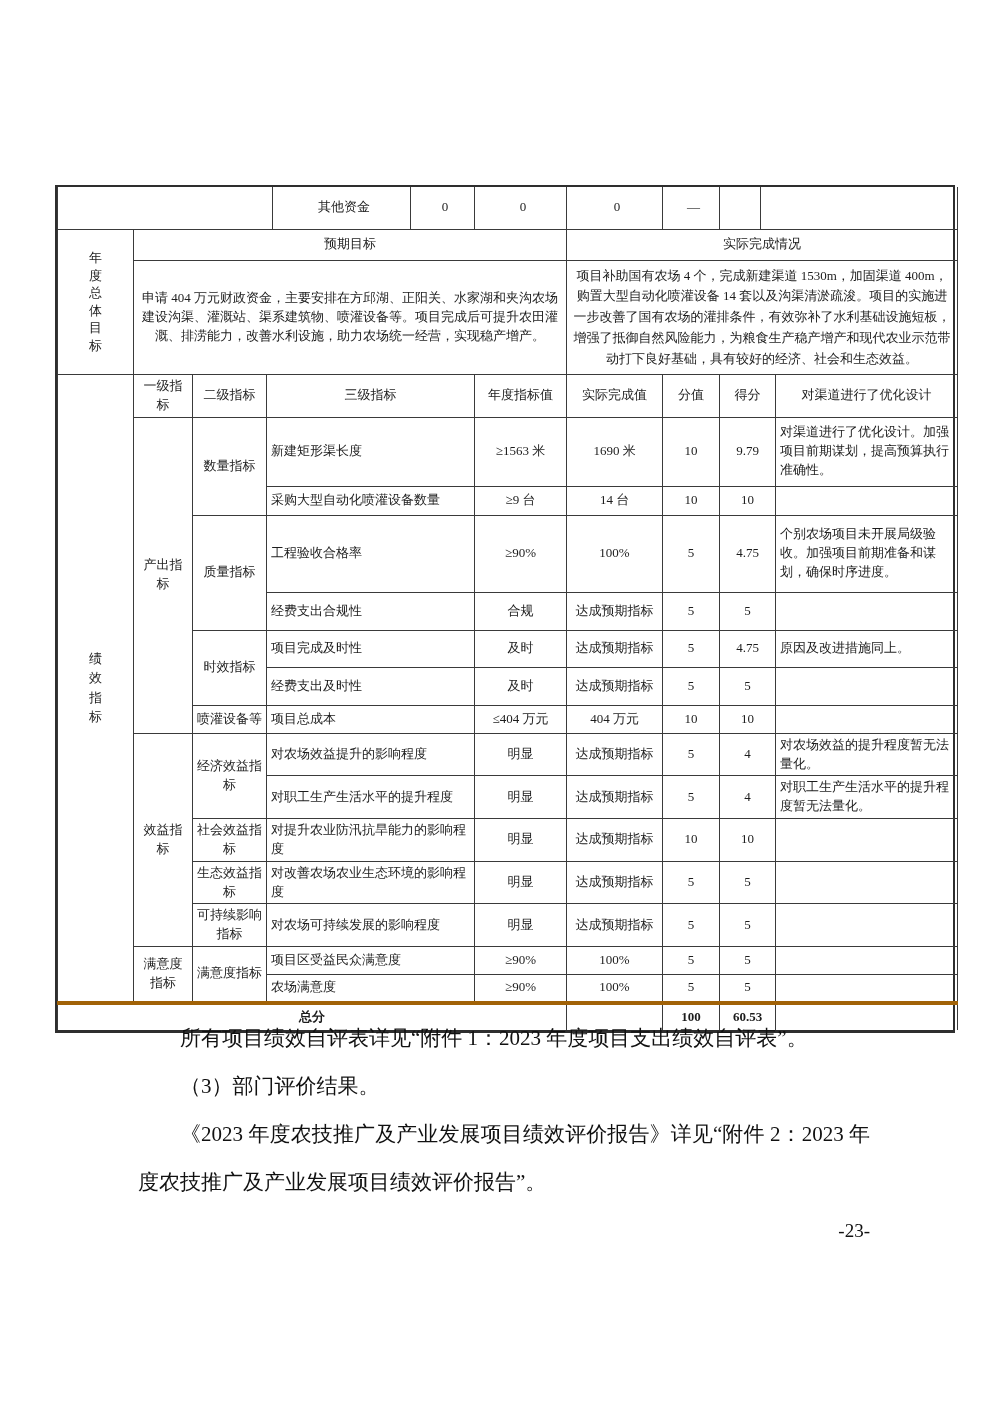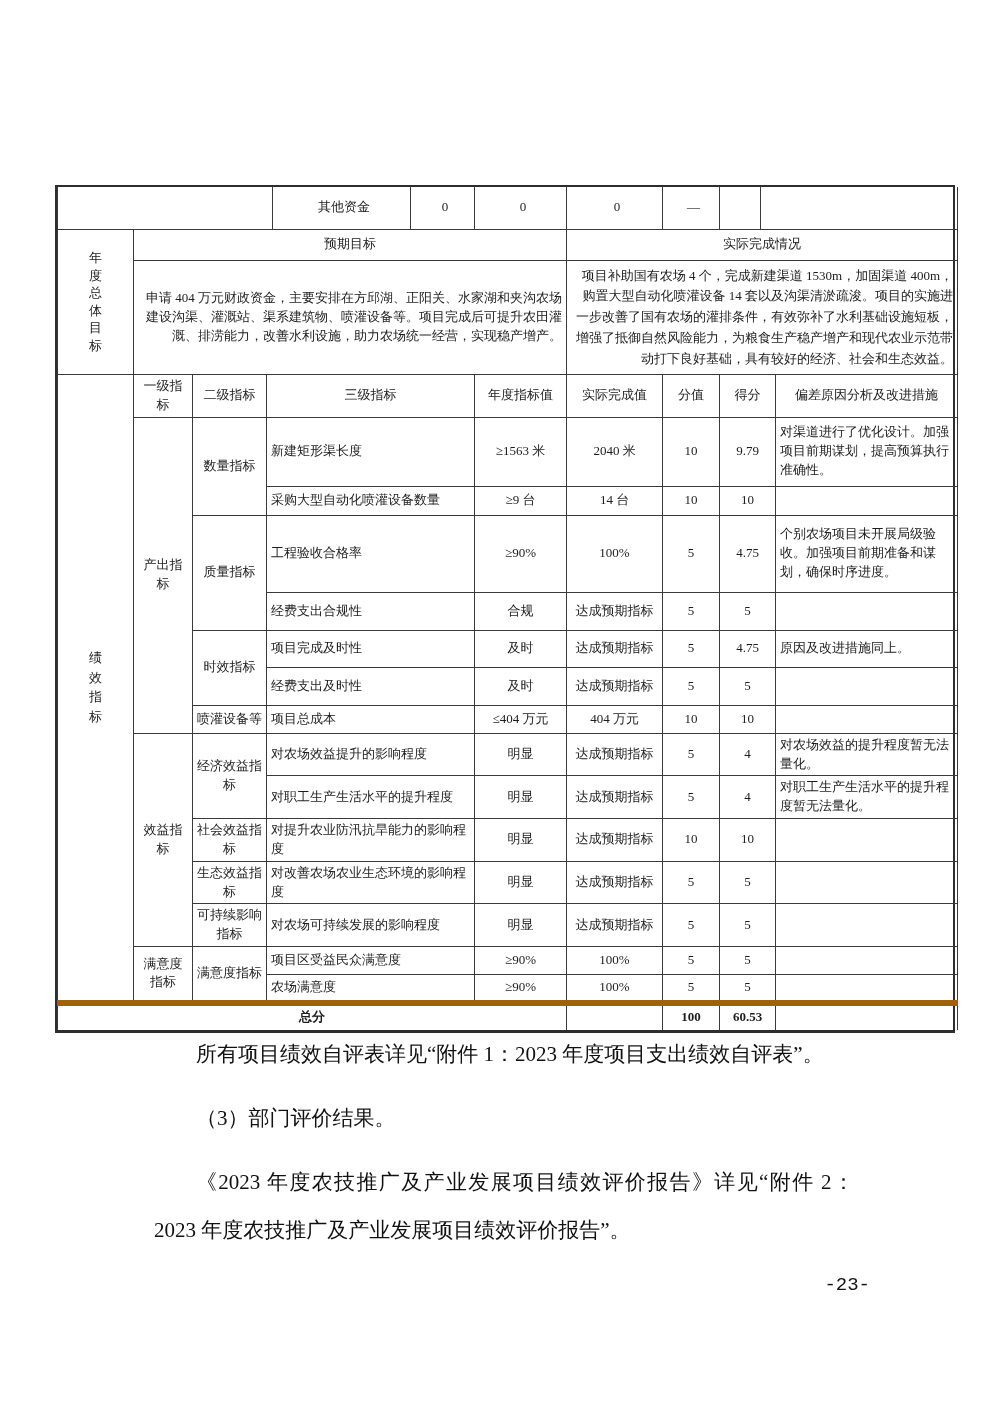--- a/index.html
+++ b/index.html
@@ -21,34 +21,34 @@
     vertical-align:middle;padding:2px 4px;line-height:1.45;
     overflow:hidden;word-break:break-all;
   }
   .t1 td{border-top:none;padding-left:9px;}
   .t2 tr:first-child td{border-top:none;}
   .t3 tr:first-child td{border-top:none;}
   .t3 tr:last-child td{border-bottom:none;}
   .c{text-align:center;}
   .lcell{text-align:left;padding:2px 6px 2px 8px;}
   .remark{text-align:left;padding:3px 7px;line-height:1.55;}
-  .goaltext{text-align:right;padding:6px 10px;line-height:1.7;vertical-align:middle;}
+  .goaltext{text-align:center;padding:6px 10px;line-height:1.7;vertical-align:middle;}
   .vcell{padding:0;}
   .vtext{width:1.1em;margin:0 auto;line-height:1.45;word-break:break-all;}
-  .total-row td{border-top:6px solid #a16207;font-weight:bold;height:27px;}
+  .total-row td{border-top:4px solid #a16207;font-weight:bold;height:27px;}
   
   .body-text{
     position:absolute;left:138px;top:1014px;width:732px;
     font-size:21px;color:#111;
   }
-  .body-text p{margin:16px;line-height:48px;text-align:justify;text-indent:2em;}
+  .body-text p{margin:0;line-height:48px;text-align:justify;text-indent:2em;}
   .heading{font-weight:normal;}
   .pageno{
-    text-align:right;font-size:19px;line-height:30px;margin-top:2px;color:#111;
-    font-family:Liberation Mono, monospace;
+    text-align:right;font-size:19px;line-height:30px;margin-top:10px;color:#111;
+    font-family:Liberation Serif, serif;
   }
 </style>
 </head>
 <body>
 
 <div class="page">
 
   <div class="doc-table">
 
     <table class="t1">
@@ -115,29 +115,29 @@
         <td class="vcell c" rowspan="15">
           <div class="vtext" style="line-height:1.5;">绩效指标</div>
         </td>
         <td class="c">一级指标</td>
         <td class="c">二级指标</td>
         <td class="c">三级指标</td>
         <td class="c">年度指标值</td>
         <td class="c">实际完成值</td>
         <td class="c">分值</td>
         <td class="c">得分</td>
-        <td class="c">偏差原因分析及改进措施</td>
+        <td class="c">对渠道进行了优化设计</td>
       </tr>
 
       <tr style="height:69px">
         <td class="c" rowspan="7">产出指标</td>
         <td class="c" rowspan="2">数量指标</td>
         <td class="lcell">新建矩形渠长度</td>
         <td class="c">≥1563 米</td>
-        <td class="c">2040 米</td>
+        <td class="c">1690 米</td>
         <td class="c">10</td>
         <td class="c">9.79</td>
         <td class="remark">对渠道进行了优化设计。加强项目前期谋划，提高预算执行准确性。</td>
       </tr>
 
       <tr style="height:29px">
         <td class="lcell">采购大型自动化喷灌设备数量</td>
         <td class="c">≥9 台</td>
         <td class="c">14 台</td>
         <td class="c">10</td>

